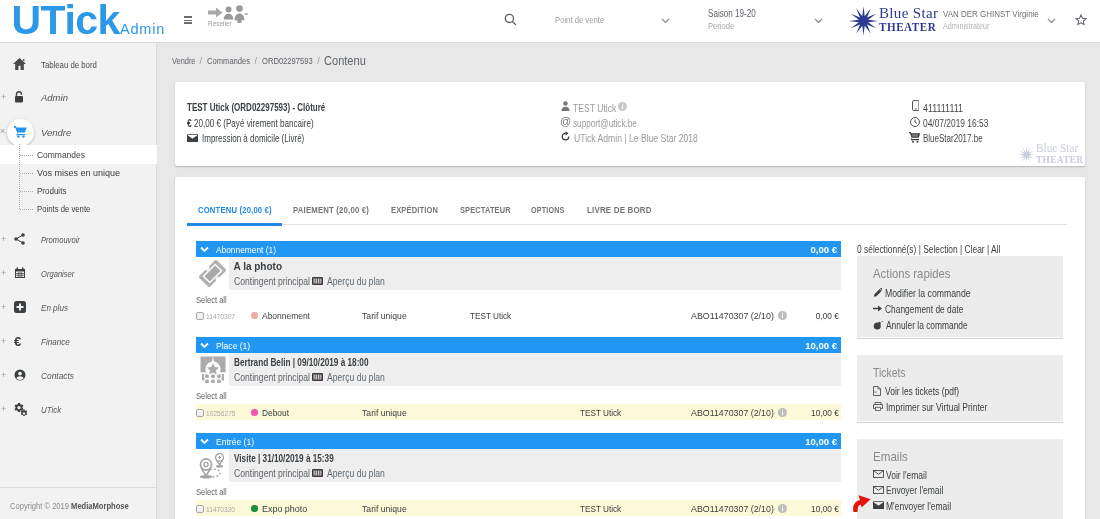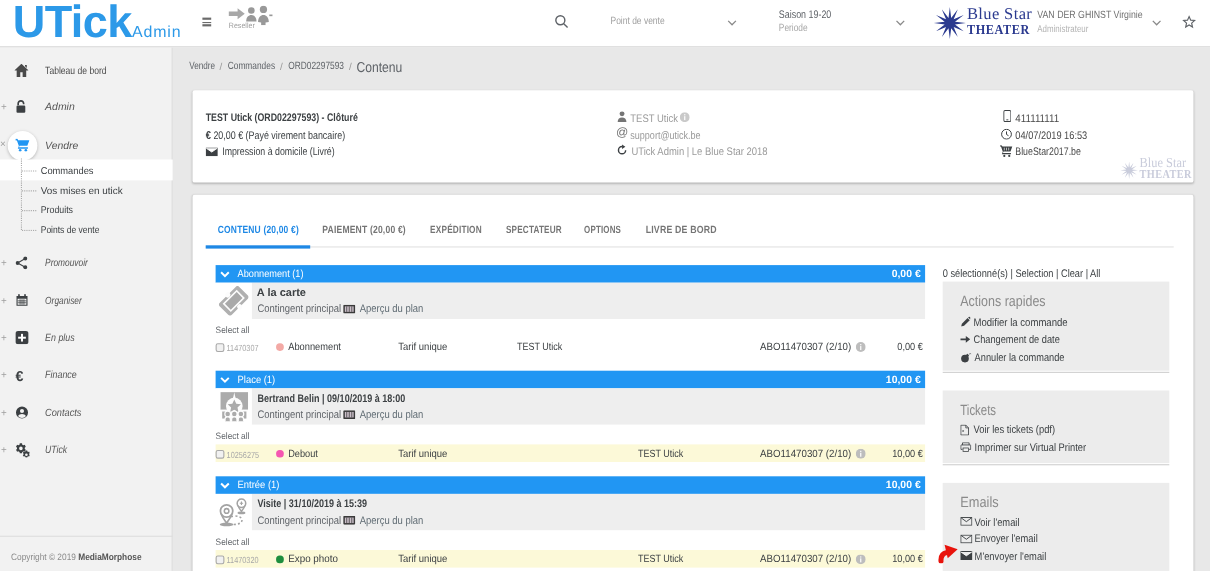--- a/index.html
+++ b/index.html
@@ -83,21 +83,21 @@
 </svg>
 <div class="abs" style="left:41px;top:127px;font-size:9.5px;font-style:italic;color:#555;">Vendre</div>
 
 <div class="abs" style="left:0;top:145px;width:157px;height:19px;background:#fff;"></div>
 <div class="abs" style="left:19px;top:144px;width:1px;height:65px;background:none;border-left:1px dotted #aaa;"></div>
 <div class="abs" style="left:20px;top:154.5px;width:13px;border-top:1px dotted #aaa;"></div>
 <div class="abs" style="left:20px;top:172.5px;width:13px;border-top:1px dotted #aaa;"></div>
 <div class="abs" style="left:20px;top:190.5px;width:13px;border-top:1px dotted #aaa;"></div>
 <div class="abs" style="left:20px;top:208.5px;width:13px;border-top:1px dotted #aaa;"></div>
 <div class="abs" style="left:37px;top:149.5px;font-size:9px;color:#3c4043;transform:scaleX(0.94);transform-origin:0 50%;">Commandes</div>
-<div class="abs" style="left:37px;top:167.5px;font-size:9px;color:#3c4043;">Vos mises en utick</div>
+<div class="abs" style="left:37px;top:167.5px;font-size:9px;color:#3c4043;">Vos mises en unique</div>
 <div class="abs" style="left:37px;top:185.5px;font-size:9px;color:#3c4043;transform:scaleX(0.89);transform-origin:0 50%;">Produits</div>
 <div class="abs" style="left:37px;top:203.5px;font-size:9px;color:#3c4043;transform:scaleX(0.86);transform-origin:0 50%;">Points de vente</div>
 
 <div class="abs" style="left:1px;top:234px;font-size:9px;color:#9e9e9e;">+</div>
 <svg class="abs" style="left:14px;top:233px;" width="11" height="12" viewBox="0 0 22 24">
   <circle cx="18" cy="4" r="3.6" fill="#3c4043"></circle>
   <circle cx="4" cy="12" r="3.6" fill="#3c4043"></circle>
   <circle cx="18" cy="20" r="3.6" fill="#3c4043"></circle>
   <line x1="4" y1="12" x2="18" y2="4" stroke="#3c4043" stroke-width="2"></line>
   <line x1="4" y1="12" x2="18" y2="20" stroke="#3c4043" stroke-width="2"></line>
@@ -234,21 +234,21 @@
 <div class="abs" style="left:195.5px;top:256.5px;width:33px;height:33px;background:#fff;"></div>
 <div class="abs" style="left:228.5px;top:256.5px;width:612px;height:33px;background:#eee;"></div>
 <svg class="abs" style="left:199px;top:259.5px;" width="27" height="27" viewBox="0 0 27 27">
   <g transform="rotate(-45 13.5 13.5)">
     <rect x="1" y="5.8" width="25" height="15.4" rx="2" fill="#b0b0b0"></rect>
     <circle cx="13.5" cy="5.8" r="2.4" fill="#fcfcfc"></circle>
     <circle cx="13.5" cy="21.2" r="2.4" fill="#fcfcfc"></circle>
     <rect x="5.2" y="9" width="16.6" height="9" fill="#a9a9a9" stroke="#fcfcfc" stroke-width="1.5"></rect>
   </g>
 </svg>
-<div class="abs" style="left:233.5px;top:260.5px;font-size:10px;font-weight:bold;color:#3c4043;">A la carte</div>
+<div class="abs" style="left:233.5px;top:260.5px;font-size:10px;font-weight:bold;color:#3c4043;">A la photo</div>
 <div class="abs" style="left:233.5px;top:275.5px;font-size:10px;color:#5f6368;transform:scaleX(0.86);transform-origin:0 50%;">Contingent principal</div>
 <svg class="abs" style="left:311.5px;top:276.5px;" width="11" height="8" viewBox="0 0 11 8">
   <rect x="0" y="0" width="11" height="8" rx="1" fill="#3a3a3a"></rect>
   <rect x="1.5" y="1.5" width="8" height="5" fill="#cbbfc9"></rect>
   <g stroke="#3a3a3a" stroke-width="0.7">
       <line x1="3.2" y1="1.5" x2="3.2" y2="6.5"></line>
       <line x1="5.5" y1="1.5" x2="5.5" y2="6.5"></line>
       <line x1="7.8" y1="1.5" x2="7.8" y2="6.5"></line>
     </g>
 </svg>

